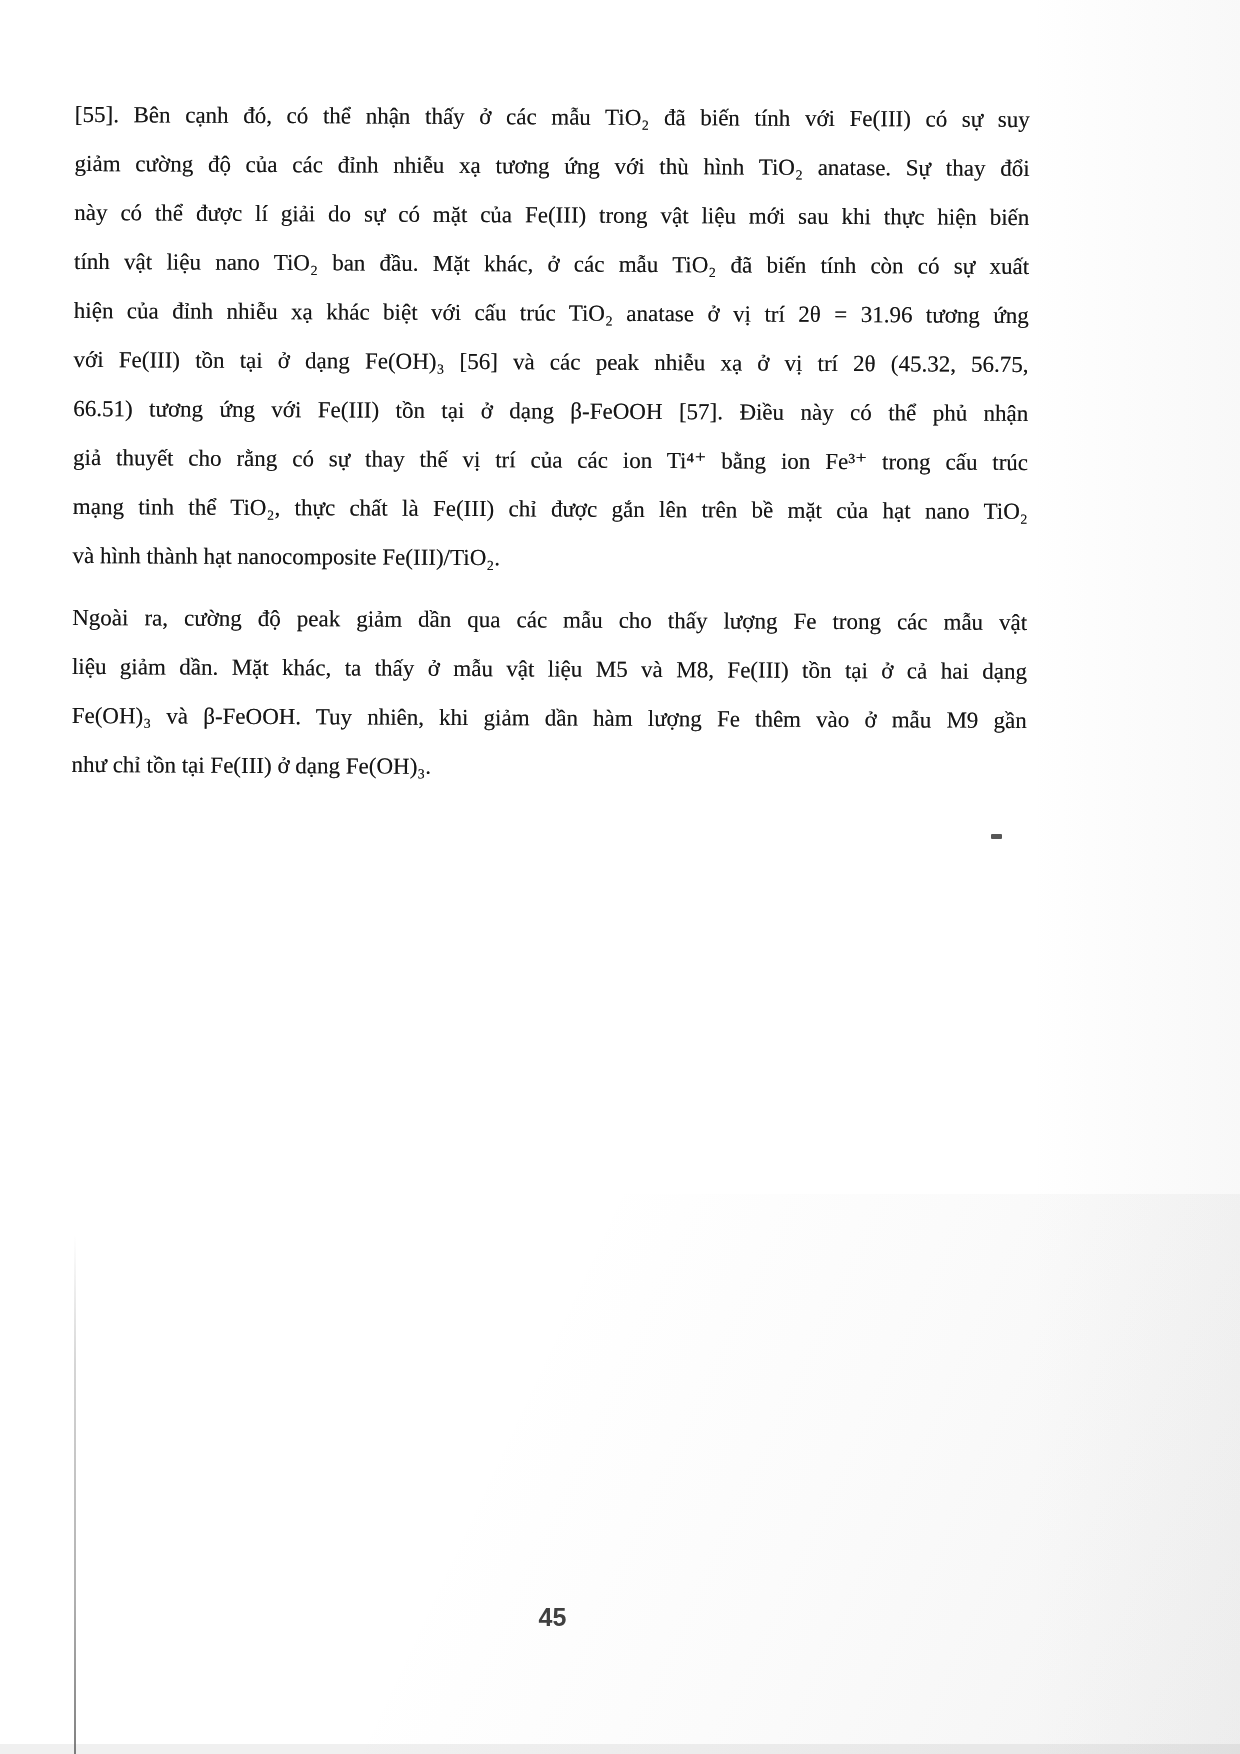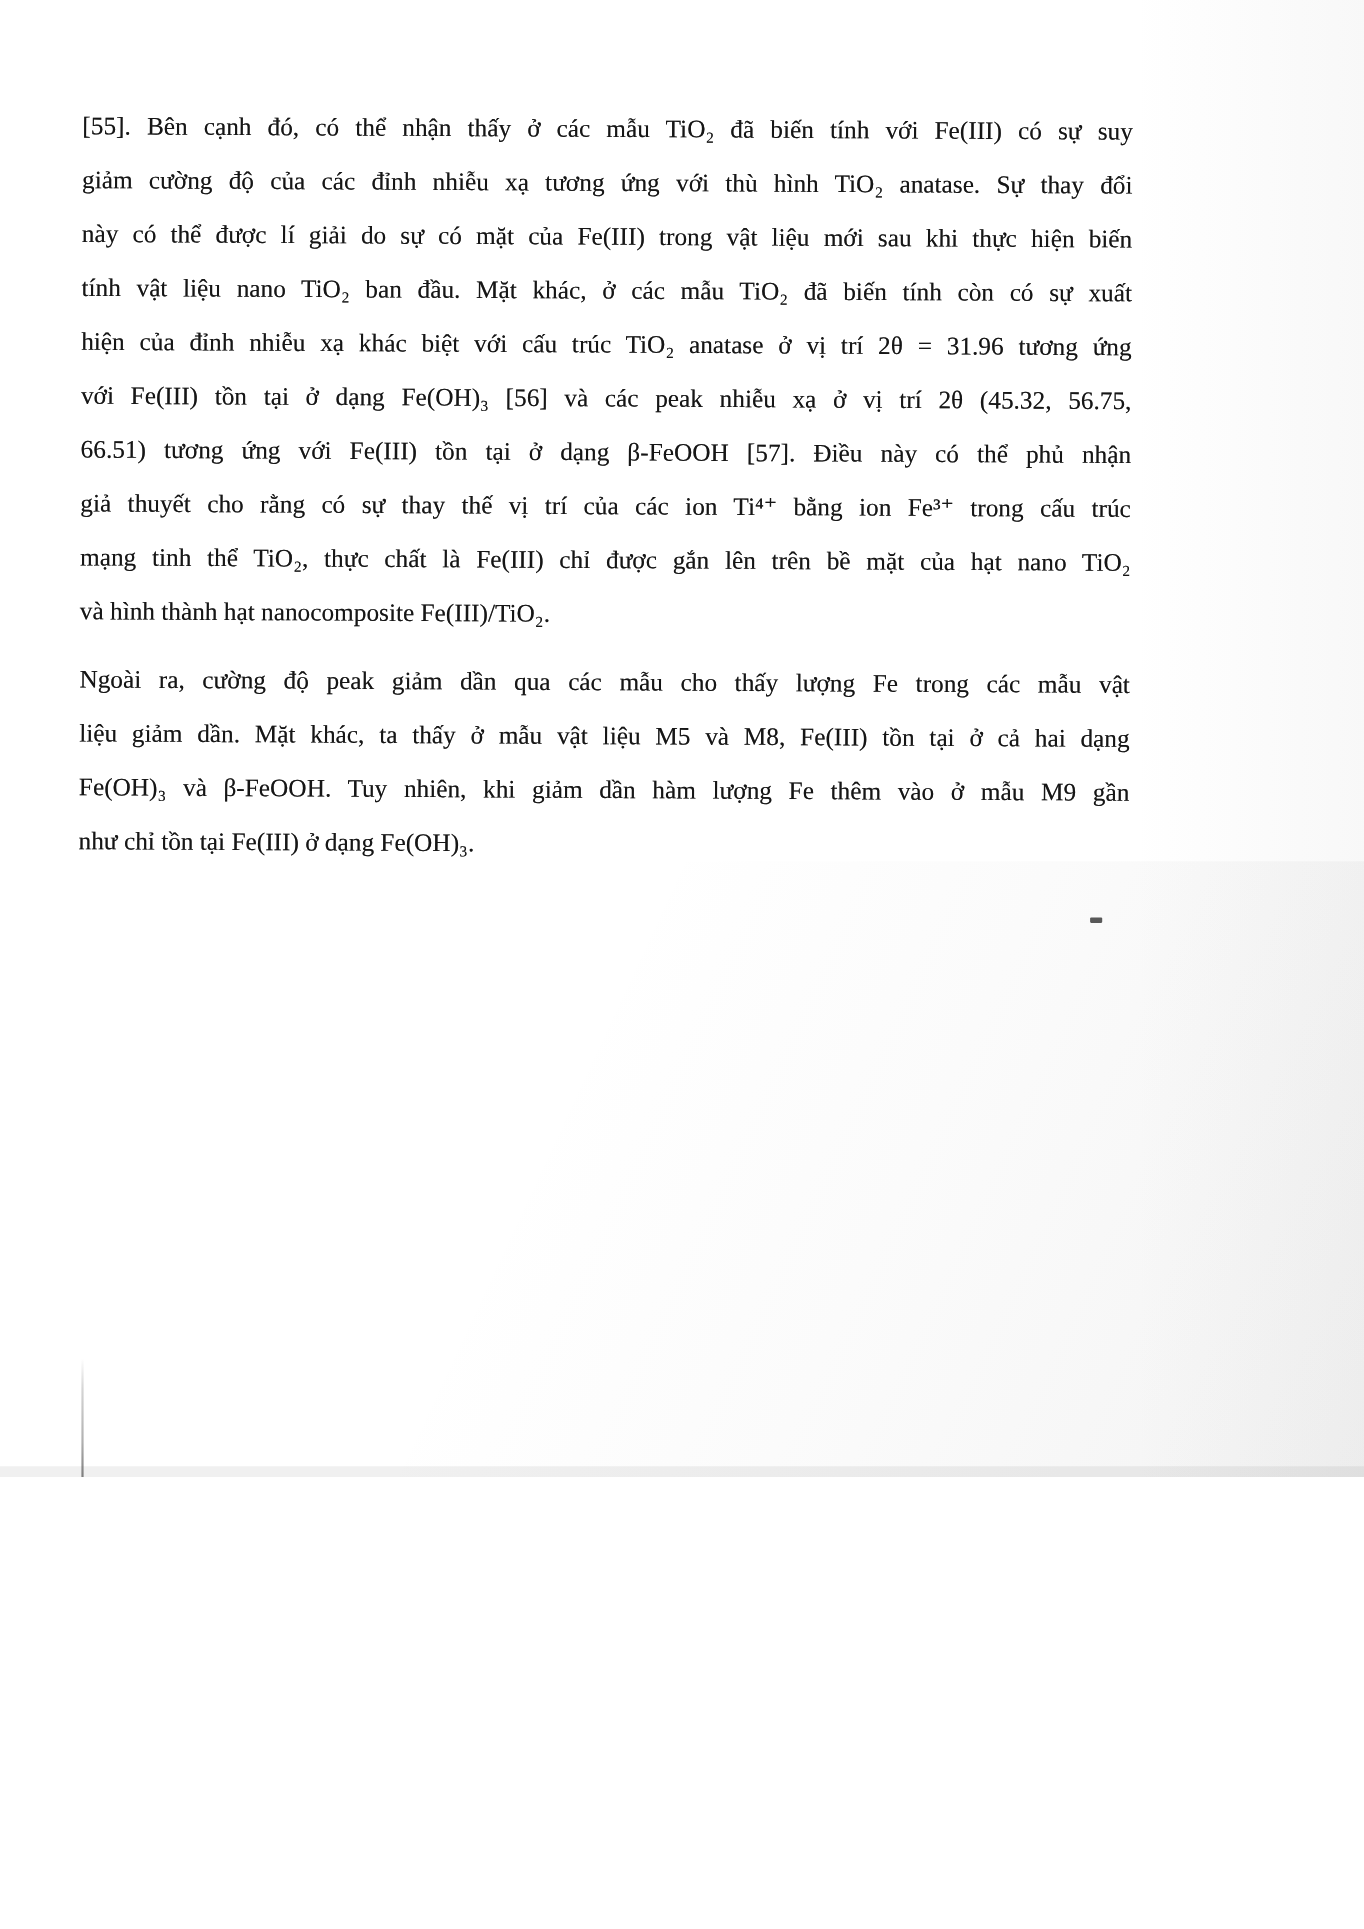--- a/index.html
+++ b/index.html
@@ -4,21 +4,21 @@
 <title>Scanned thesis page</title>
 <style>
   html, body {
     margin: 0;
     padding: 0;
     background: #ffffff;
   }
   .page {
     position: relative;
     width: 1240px;
-    height: 1343px;
+    height: 1754px;
     background: #ffffff;
     overflow: hidden;
     font-family: "Liberation Serif", "DejaVu Serif", serif;
     color: #161616;
   }
   
   .content {
     position: absolute;
     left: 75px;
     top: 90px;
@@ -44,22 +44,21 @@
   
   .page-number {
     position: absolute;
     left: 75px;
     top: 1603px;
     width: 955px;
     text-align: center;
     font-family: "Liberation Sans", "DejaVu Sans", sans-serif;
     font-weight: bold;
     font-size: 25px;
-    color: #ec4899;
-    margin-left: 20px;
+    color: #404040;
   }
   
   .stray-dash {
     position: absolute;
     left: 991px;
     top: 834px;
     width: 11px;
     height: 5px;
     background: #3a3a3a;
     border-radius: 1px;

